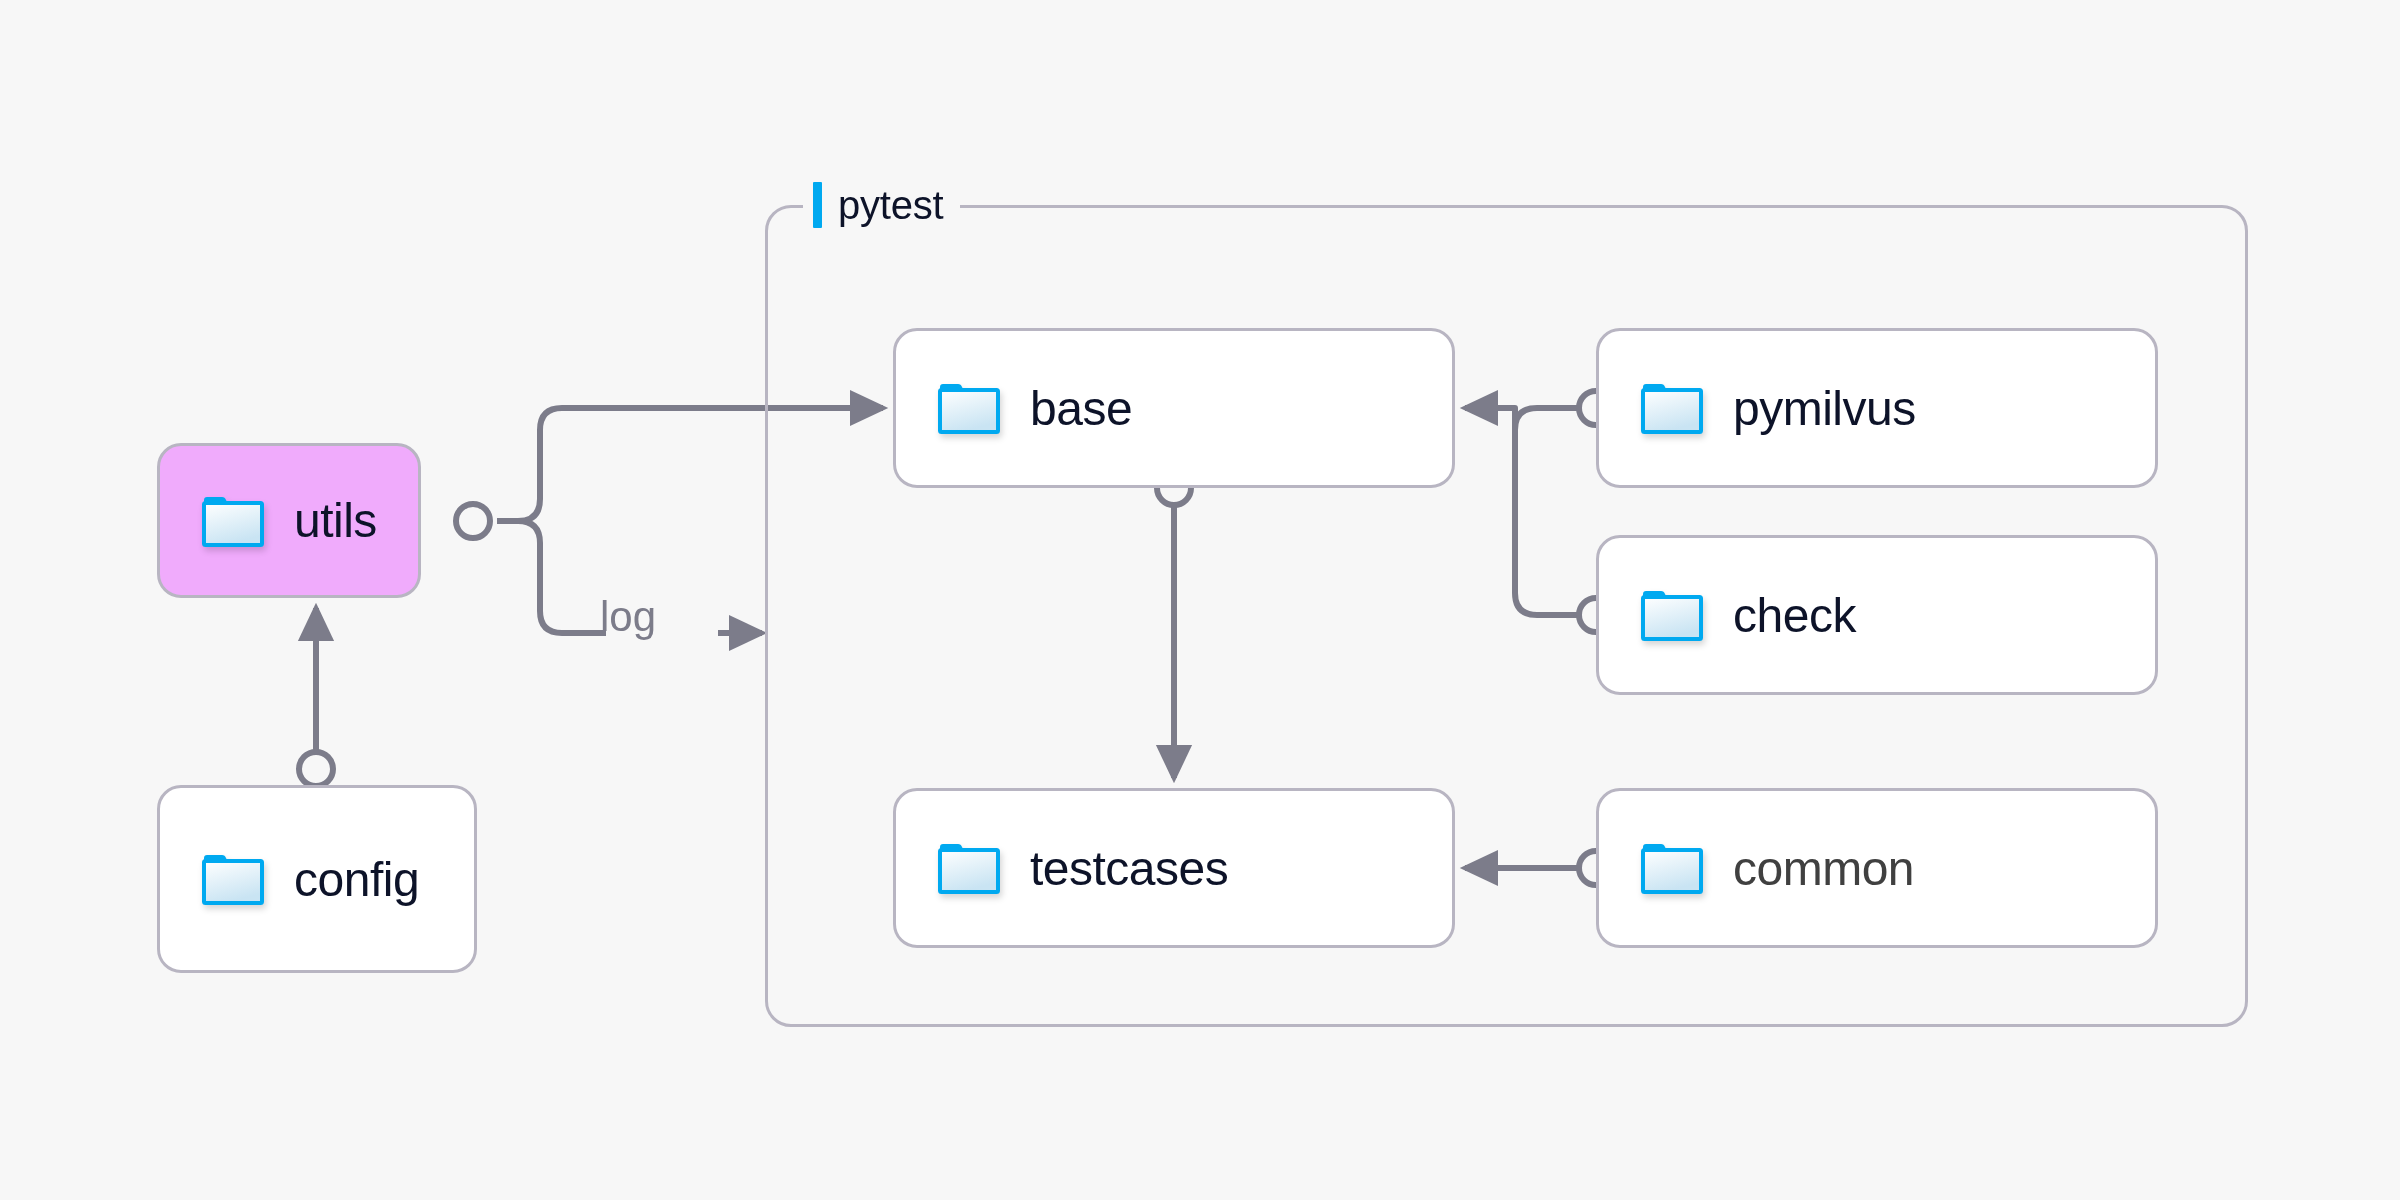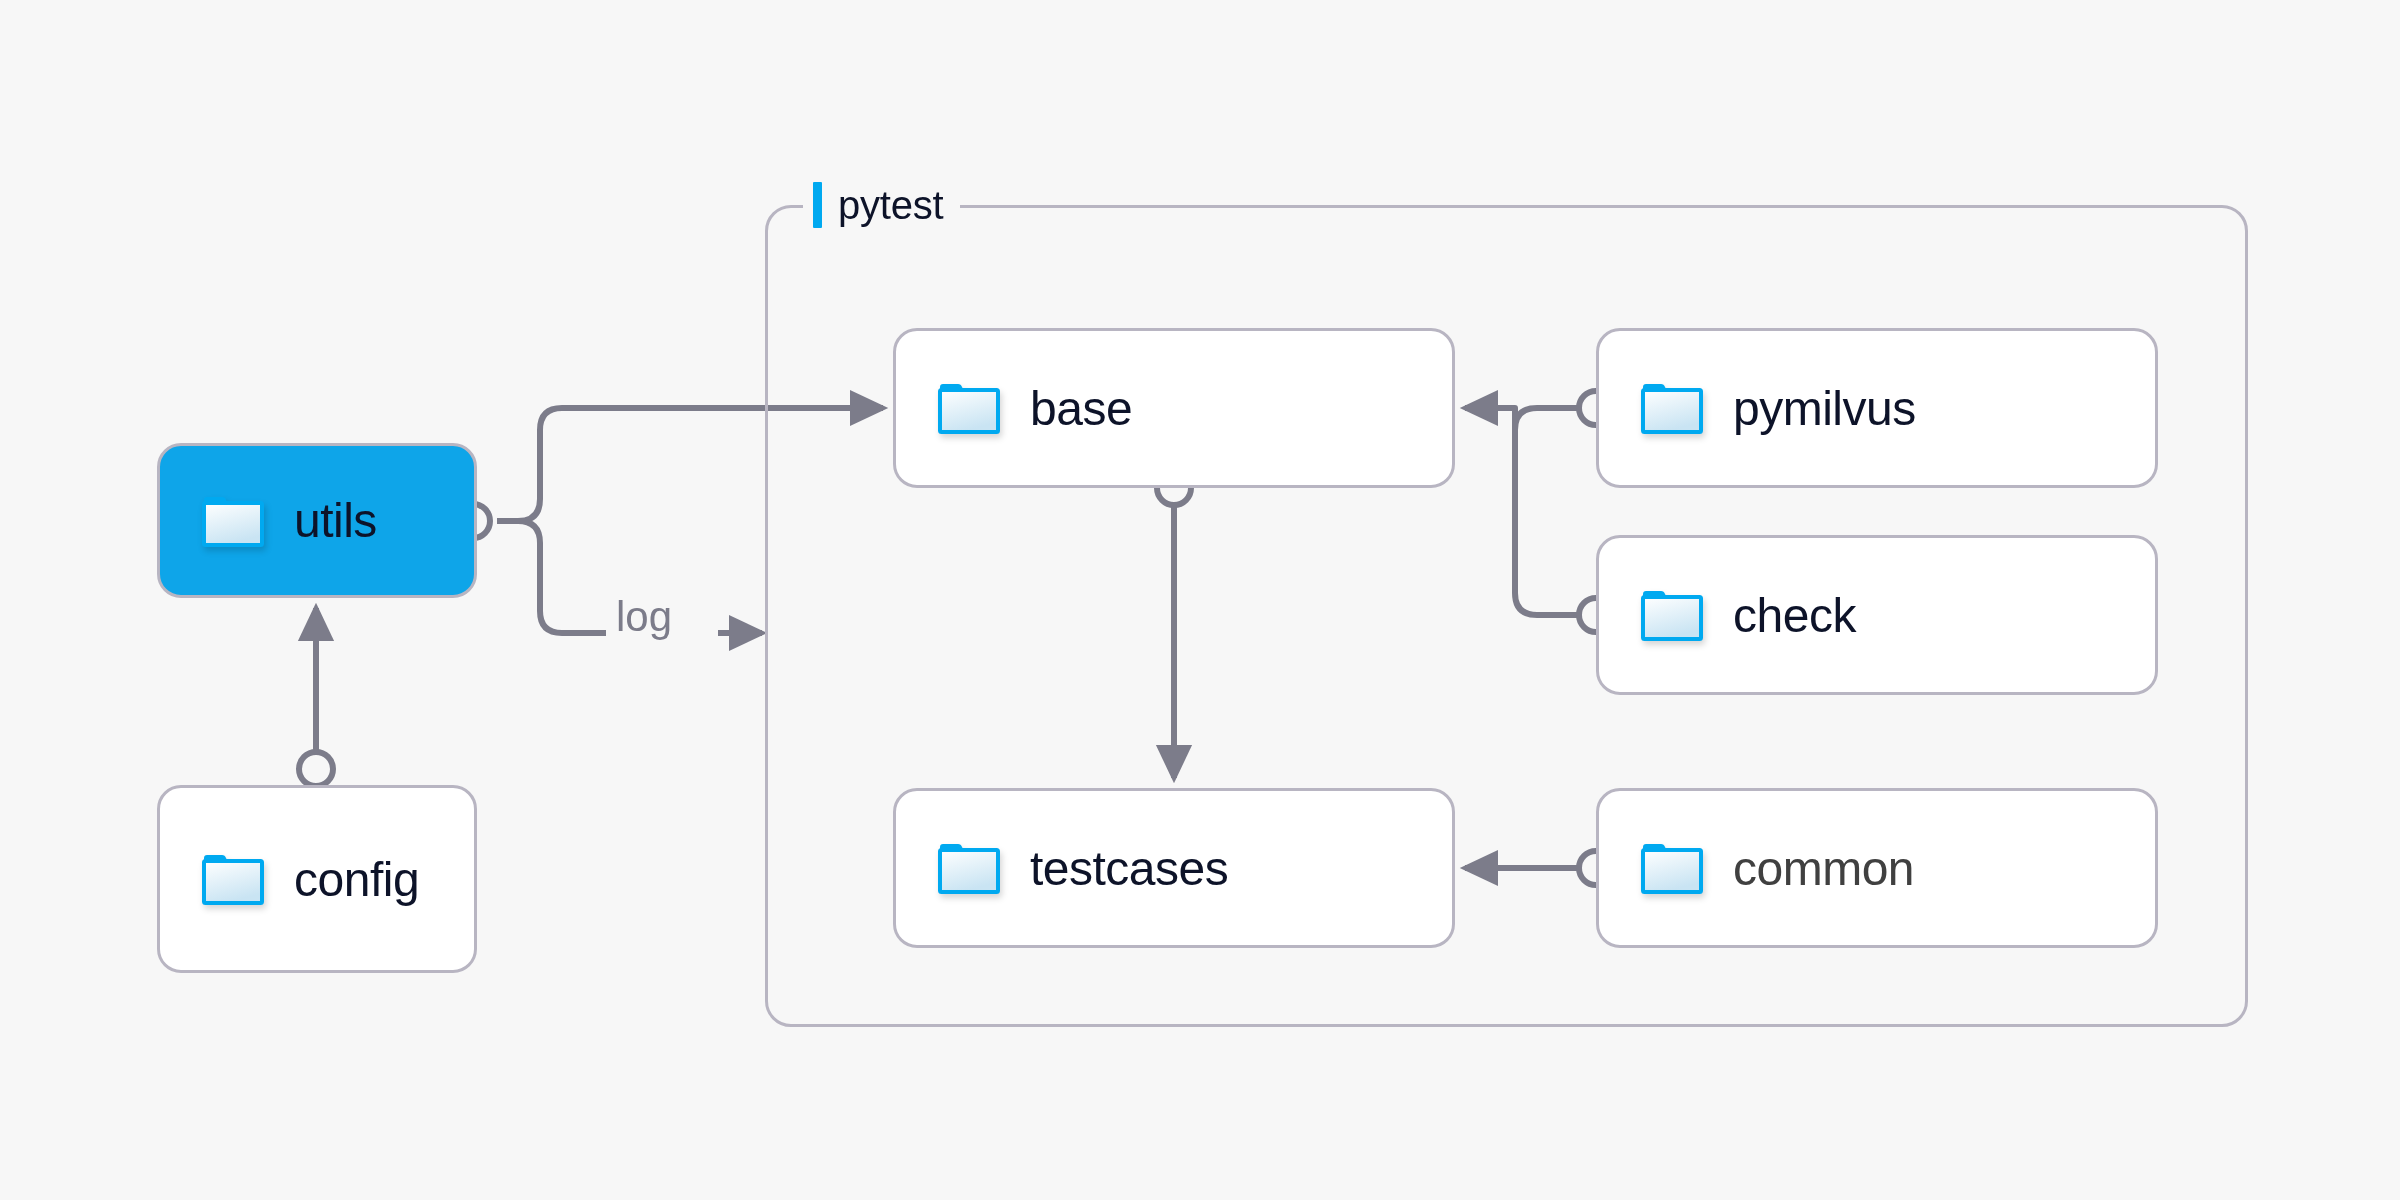--- a/index.html
+++ b/index.html
@@ -128,21 +128,21 @@
     </g>
   </svg>
 
   <div class="group-box" style="left: 765px; top: 205px; width: 1483px; height: 822px; border-color: rgb(184, 181, 194);"></div>
   <div class="group-label-wrap" style="left: 803px; top: 176px; background: rgb(247, 247, 247);">
     <span class="group-accent-bar" style="background: rgb(0, 169, 240);"></span>
     <span class="group-label-text" style="color: rgb(13, 19, 41);">pytest</span>
   </div>
 
   <div id="nodes-layer">
-      <div class="node" style="left: 157px; top: 443px; width: 320px; height: 155px; border-color: rgb(184, 181, 194); background: #0ea5e9;">
+      <div class="node" style="left: 157px; top: 443px; width: 264px; height: 155px; border-color: rgb(184, 181, 194); background: #f0abfc;">
         <span class="folder-icon"><svg viewBox="0 0 62 52" width="62" height="52" xmlns="http://www.w3.org/2000/svg">
             <defs>
               <linearGradient id="fgrad" x1="0" y1="0" x2="0.35" y2="1">
                 <stop offset="0%" stop-color="#ffffff"></stop>
                 <stop offset="100%" stop-color="#c9e4f3"></stop>
               </linearGradient>
             </defs>
             <path d="M2 9 L2 5 Q2 2 5 2 L20 2 Q23 2 24 5 L26 9 Z" fill="#00a9f0"></path>
             <rect x="2" y="8" width="58" height="42" rx="1.5" fill="url(#fgrad)" stroke="#00a9f0" stroke-width="4"></rect>
           </svg></span>
@@ -222,16 +222,16 @@
               </linearGradient>
             </defs>
             <path d="M2 9 L2 5 Q2 2 5 2 L20 2 Q23 2 24 5 L26 9 Z" fill="#00a9f0"></path>
             <rect x="2" y="8" width="58" height="42" rx="1.5" fill="url(#fgrad)" stroke="#00a9f0" stroke-width="4"></rect>
           </svg></span>
         <span class="node-label" style="color: #404040;">common</span>
       </div>
     </div>
 
   <div id="edge-labels-layer">
-      <div class="edge-label" style="left: 600px; top: 593px; color: rgb(124, 124, 138); margin-left: 16px;">log</div>
+      <div class="edge-label" style="left: 600px; top: 593px; color: rgb(124, 124, 138);">log</div>
     </div>
 
 </div>
 
 </body></html>

